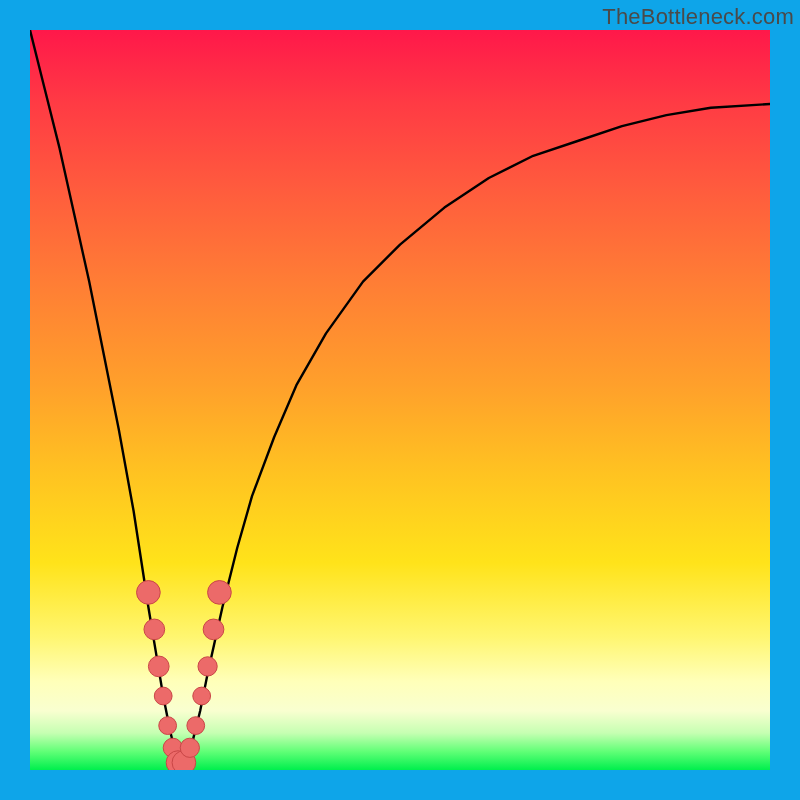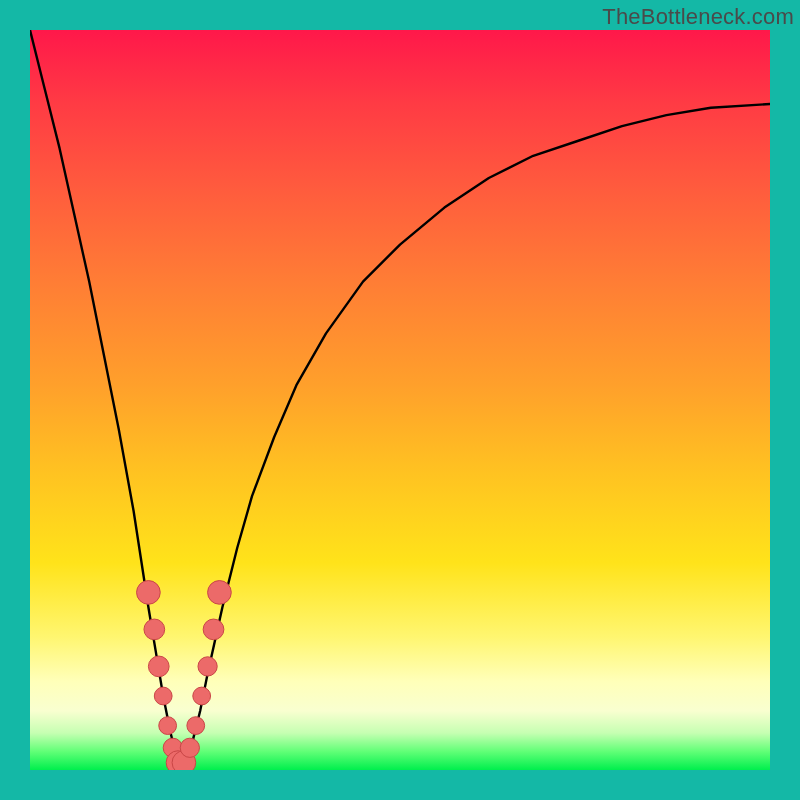--- a/index.html
+++ b/index.html
@@ -8,21 +8,21 @@
     width: 800px;
     height: 800px;
     overflow: hidden;
     background: #000;
     font-family: Arial, Helvetica, sans-serif;
   }
   .frame {
     position: relative;
     width: 800px;
     height: 800px;
-    background: #14b8a6;
+    background: #0ea5e9;
   }
   .plot {
     position: absolute;
     left: 30px;
     top: 30px;
     width: 740px;
     height: 740px;
   }
   .gradient-bg {
     position: absolute;

